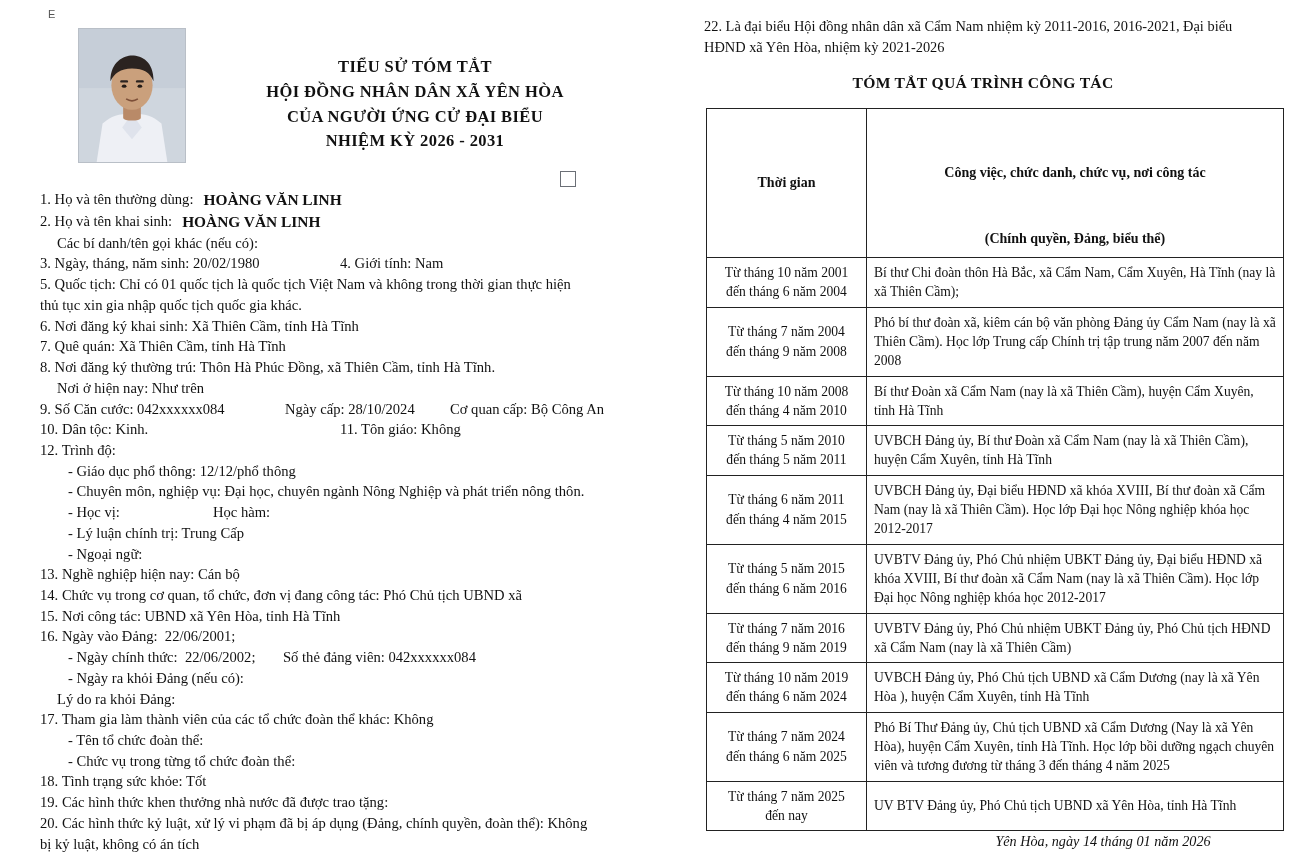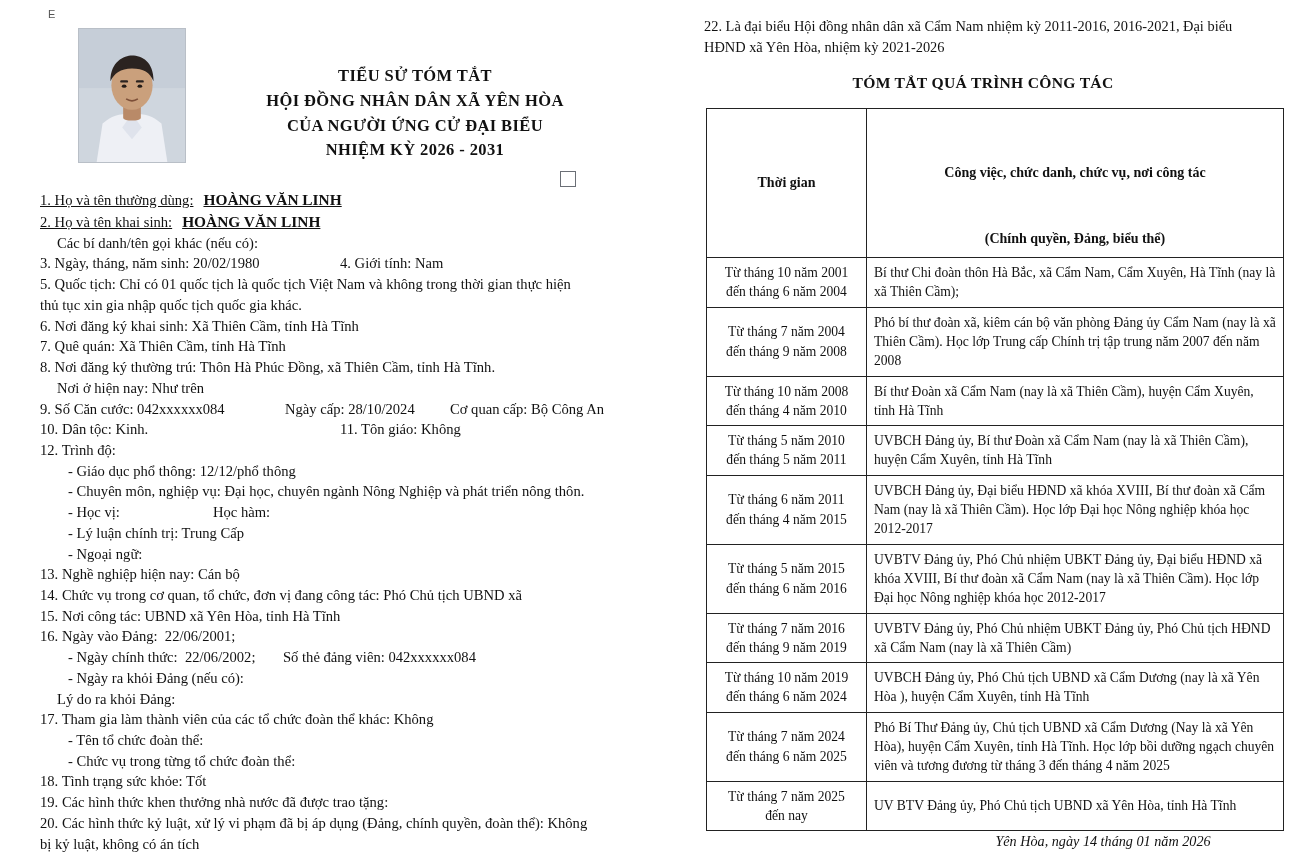--- a/index.html
+++ b/index.html
@@ -31,21 +31,21 @@
     position: absolute;
     left: 48px;
     top: 8px;
     font-size: 11px;
     color: #555;
     font-family: "Liberation Sans", sans-serif;
     letter-spacing: -1px;
   }
   .head-row {
     display: flex;
-    align-items: flex-end;
+    align-items: center;
     margin-top: 20px;
   }
   .photo {
     width: 108px;
     height: 135px;
     background: #d9dde4;
     border: 1px solid #b9bfc7;
     margin-left: 38px;
     flex: 0 0 auto;
     position: relative;
@@ -65,22 +65,21 @@
   }
 
   .body-text {
     margin-top: 26px;
     font-size: 14.6px;
     line-height: 1.42;
   }
   .body-text .line { white-space: pre-wrap; }
   .name-line {
     display: flex;
-    align-items: flex-end;
-    text-decoration: underline;
+    align-items: flex-start;
   }
   .name-line .lbl { white-space: pre; }
   .name-line .val { font-weight: bold; font-size: 15.4px; }
   .indent1 { padding-left: 17px; }
   .indent2 { padding-left: 28px; }
   .checkbox {
     position: absolute;
     right: 92px;
     top: 171px;
     width: 16px;

